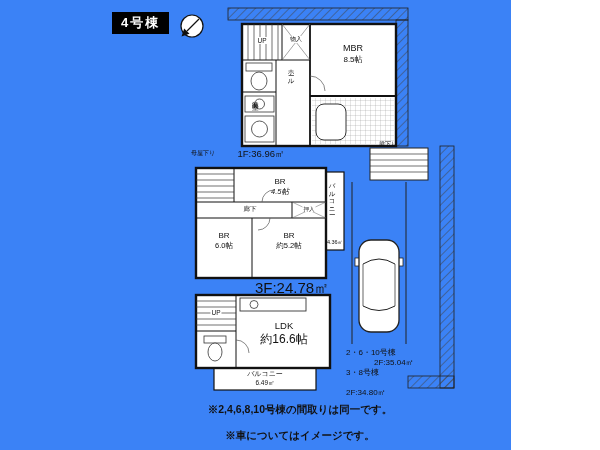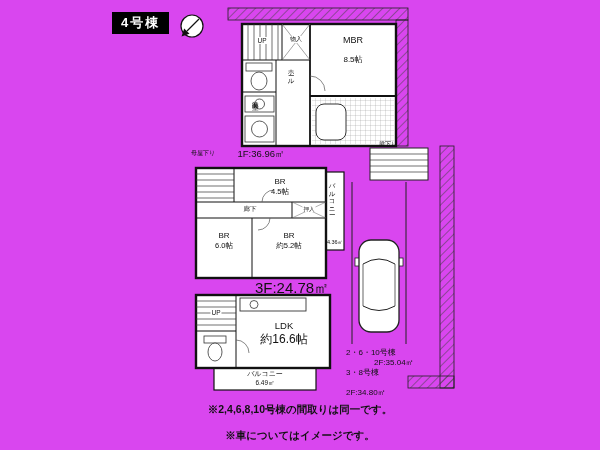--- a/index.html
+++ b/index.html
@@ -1,16 +1,16 @@
 <!DOCTYPE html>
 <html><head>
 <meta charset="utf-8">
 <style>
   html,body{margin:0;padding:0;background:#fff;}
-  .page{position:relative;width:600px;height:450px;background:#d946ef;overflow:hidden;
+  .page{position:relative;width:511px;height:450px;background:#3b82f6;overflow:hidden;
         font-family:"Liberation Sans",sans-serif;}
   .page svg{position:absolute;left:0;top:0;}
   .label{position:absolute;color:#111;white-space:nowrap;line-height:1.1;
          font-family:"Liberation Sans",sans-serif;}
   .c{transform:translateX(-50%);}
   .v{writing-mode:vertical-rl;text-orientation:upright;letter-spacing:1px;}
   .bgw{background:#fff;padding:0 1px;}
   .title-box{position:absolute;left:112px;top:12px;background:#000;color:#fff;
              font-size:13px;font-weight:bold;padding:2px 9px;letter-spacing:2px;}
   .note{position:absolute;left:300px;transform:translateX(-50%);
@@ -115,27 +115,27 @@
 
   <div class="title-box">4号棟</div>
 
   <div class="label c" style="left:261px;top:149px;font-size:9.5px;">1F:36.96㎡</div>
   <div class="label c" style="left:292px;top:280px;font-size:15px;">3F:24.78㎡</div>
 
   <div class="label c bgw" style="left:262px;top:37px;font-size:6.5px;">UP</div>
   <div class="label c bgw" style="left:296px;top:36px;font-size:6px;">物入</div>
   <div class="label v" style="left:288px;top:64px;font-size:6.5px;">ホール</div>
   <div class="label v" style="left:252px;top:96px;font-size:6.5px;">洗面室</div>
-  <div class="label c" style="left:353px;top:36px;font-size:9px;">MBR</div>
+  <div class="label c" style="left:353px;top:44px;font-size:9px;">MBR</div>
   <div class="label c" style="left:353px;top:56px;font-size:8px;">8.5帖</div>
 
   <div class="label c" style="left:203px;top:150px;font-size:6px;">母屋下り</div>
   <div class="label c" style="left:388px;top:141px;font-size:6px;">梁下り</div>
   <div class="label c" style="left:280px;top:178px;font-size:8px;">BR</div>
-  <div class="label c" style="left:280px;top:188px;font-size:7.5px;">4.5帖</div>
+  <div class="label c" style="left:280px;top:188px;font-size:7.5px;font-style:italic;">4.5帖</div>
   <div class="label c bgw" style="left:250px;top:205px;font-size:6.5px;">廊下</div>
   <div class="label c bgw" style="left:309px;top:206px;font-size:5.5px;">押入</div>
   <div class="label c" style="left:224px;top:232px;font-size:8px;">BR</div>
   <div class="label c" style="left:224px;top:242px;font-size:7.5px;">6.0帖</div>
   <div class="label c" style="left:289px;top:232px;font-size:8px;">BR</div>
   <div class="label c" style="left:289px;top:242px;font-size:7.5px;">約5.2帖</div>
   <div class="label v" style="left:329px;top:178px;font-size:6.5px;">バルコニー</div>
   <div class="label c" style="left:335px;top:239px;font-size:5.5px;">4.36㎡</div>
 
   <div class="label c bgw" style="left:216px;top:309px;font-size:6.5px;">UP</div>

